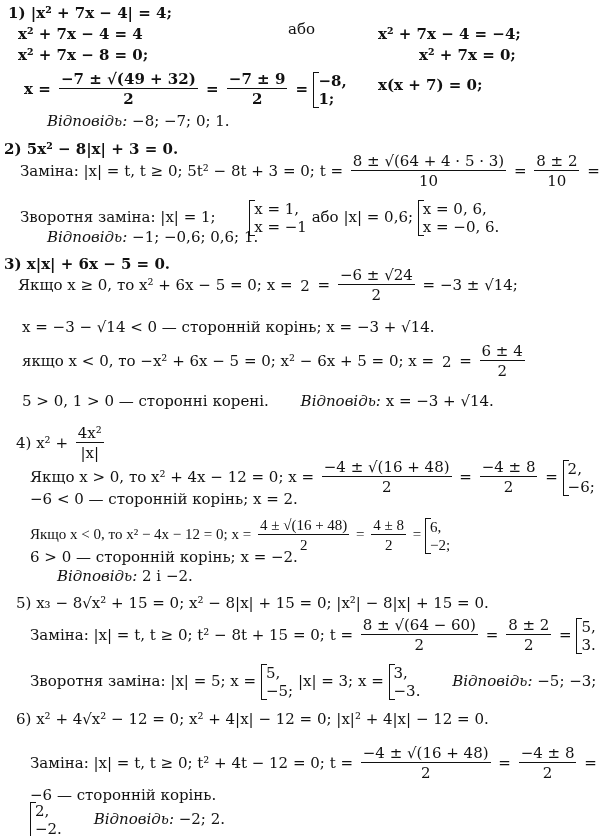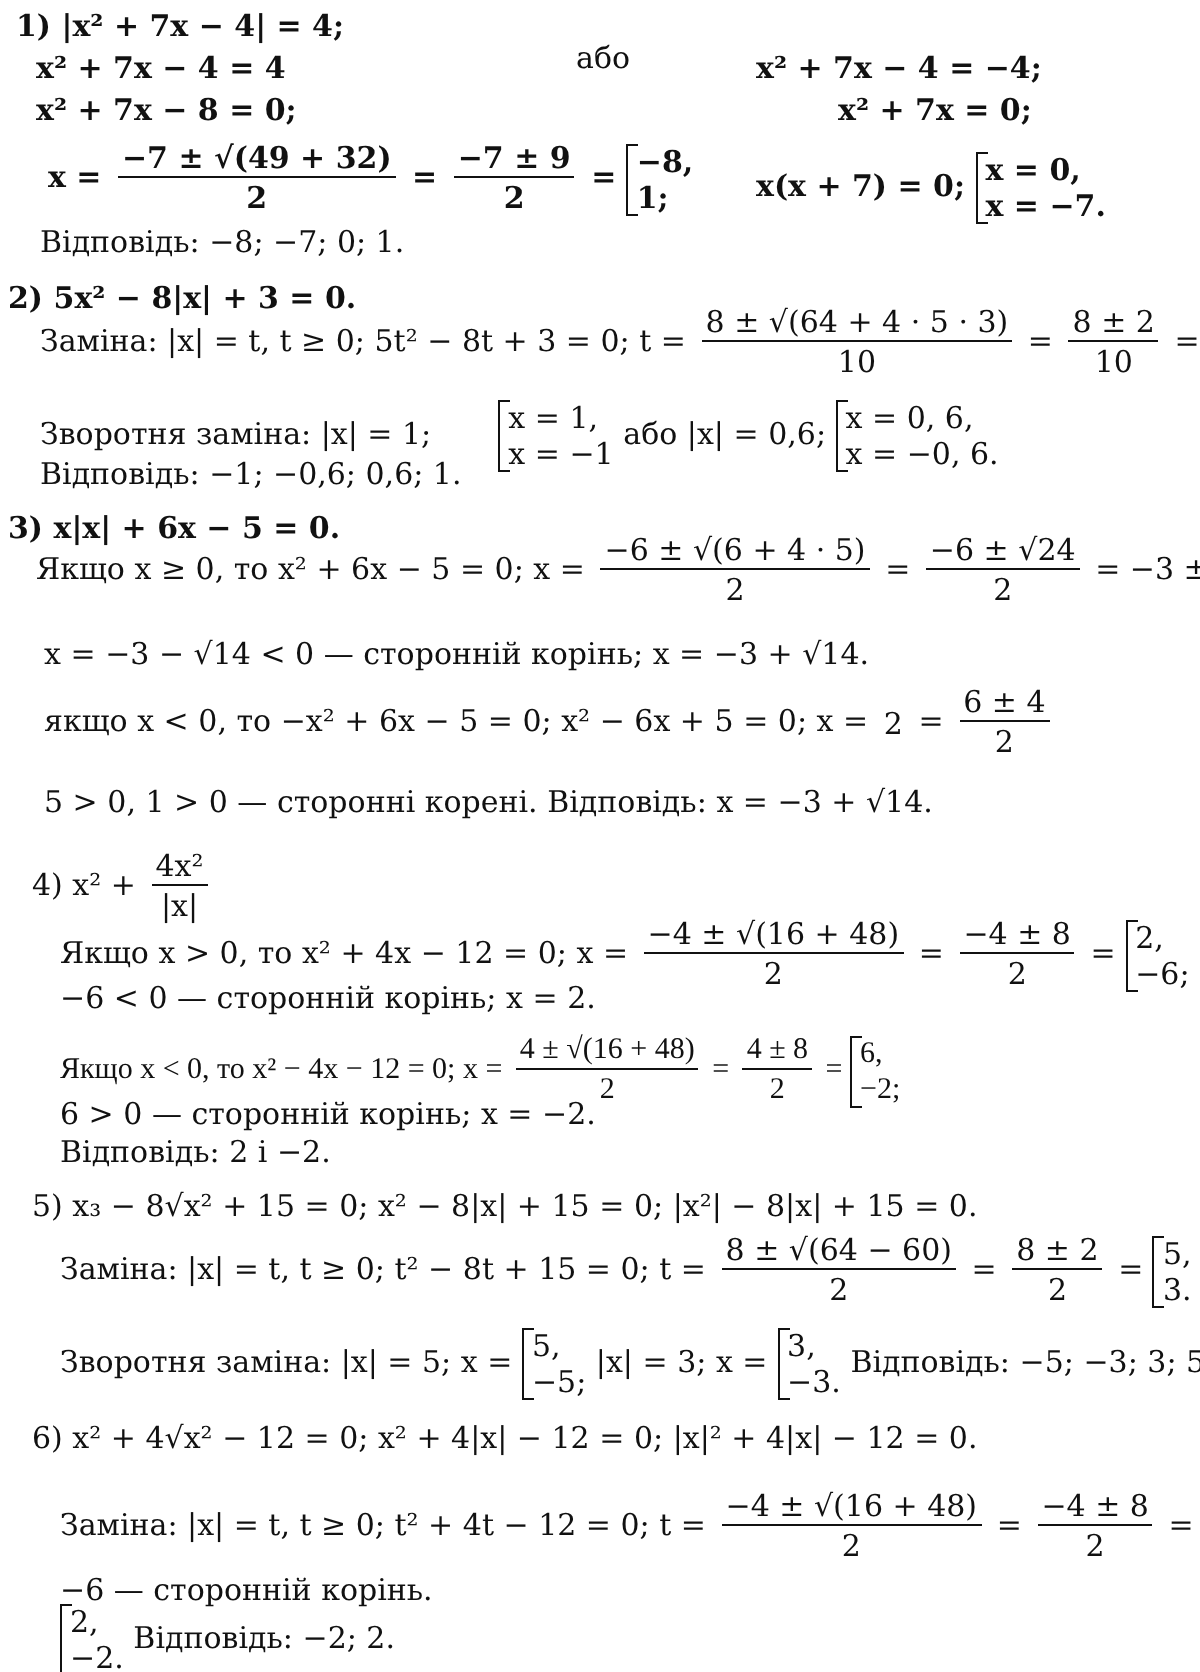--- a/index.html
+++ b/index.html
@@ -8,21 +8,21 @@
   .ln{position:absolute;white-space:nowrap;line-height:18px;}
   .b{font-weight:bold;}
   .frac{display:inline-block;vertical-align:middle;text-align:center;margin:0 3px;}
   .frac .num{display:block;border-bottom:1px solid #111;padding:0 2px;line-height:18px;}
   .frac .den{display:block;line-height:20px;}
   .sys{display:inline-block;vertical-align:middle;border-left:1.5px solid #111;
        padding-left:4px;position:relative;line-height:18px;}
   .sys:before,.sys:after{content:"";position:absolute;left:0;width:5px;border-top:1.5px solid #111;}
   .sys:before{top:0;} .sys:after{bottom:0;}
   .sys span{display:block;}
-  .ans{}
+  .ans{font-style:italic;margin-left:27px;}
 </style>
 </head>
 <body>
 
 <div>
   <div class="ln b" style="left:8px;top:4px;">1) |x² + 7x − 4| = 4;</div>
   <div class="ln b" style="left:18px;top:25px;">x² + 7x − 4 = 4</div>
   <div class="ln" style="left:288px;top:20px;">або</div>
   <div class="ln b" style="left:378px;top:25px;">x² + 7x − 4 = −4;</div>
   <div class="ln b" style="left:18px;top:46px;">x² + 7x − 8 = 0;</div>
@@ -30,21 +30,20 @@
   <div class="ln b" style="left:24px;top:70px;">
     <span>x =</span>
     <span class="frac"><span class="num">−7 ± √(49 + 32)</span><span class="den">2</span></span>
     <span>=</span>
     <span class="frac"><span class="num">−7 ± 9</span><span class="den">2</span></span>
     <span>=</span>
     <span class="sys"><span>−8,</span><span>1;</span></span>
   </div>
   <div class="ln b" style="left:378px;top:76px;">
     <span>x(x + 7) = 0;</span>
-    <span class="sys"><span>x = 0,</span><span>x = −7.</span></span>
   </div>
   <div class="ln" style="left:20px;top:112px;">
     <span class="ans">Відповідь:</span>
     <span>−8; −7; 0; 1.</span>
   </div>
 </div>
 
 <div>
   <div class="ln b" style="left:4px;top:140px;">2) 5x² − 8|x| + 3 = 0.</div>
   <div class="ln" style="left:20px;top:152px;">
@@ -65,21 +64,21 @@
   <div class="ln" style="left:20px;top:228px;">
     <span class="ans">Відповідь:</span>
     <span>−1; −0,6; 0,6; 1.</span>
   </div>
 </div>
 
 <div>
   <div class="ln b" style="left:4px;top:255px;">3) x|x| + 6x − 5 = 0.</div>
   <div class="ln" style="left:18px;top:266px;">
     <span>Якщо x ≥ 0,  то  x² + 6x − 5 = 0;  x =</span>
-    <span class="frac"><span class="num">−6 ± √(6 + 4 · 5)</span><span class="den">2</span></span>
+    <span class="frac"><span class="den">2</span></span>
     <span>=</span>
     <span class="frac"><span class="num">−6 ± √24</span><span class="den">2</span></span>
     <span>= −3 ± √14;</span>
   </div>
   <div class="ln" style="left:22px;top:318px;">x = −3 − √14 &lt; 0  — сторонній корінь;  x = −3 + √14.</div>
   <div class="ln" style="left:22px;top:342px;">
     <span>якщо x &lt; 0, то −x² + 6x − 5 = 0; x² − 6x + 5 = 0;  x =</span>
     <span class="frac"><span class="den">2</span></span>
     <span>=</span>
     <span class="frac"><span class="num">6 ± 4</span><span class="den">2</span></span>

